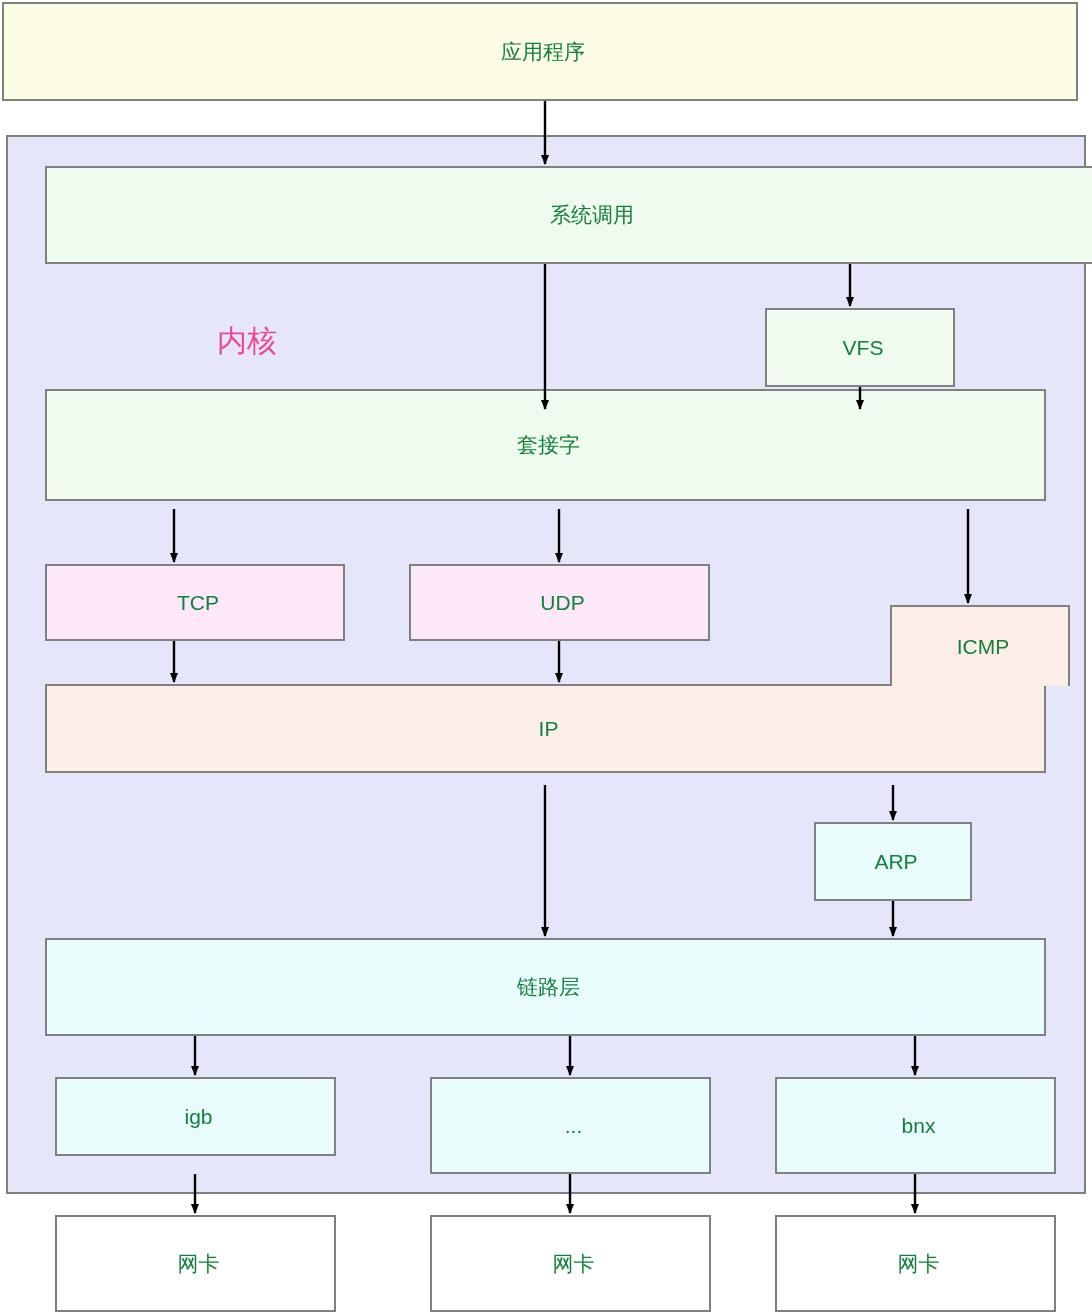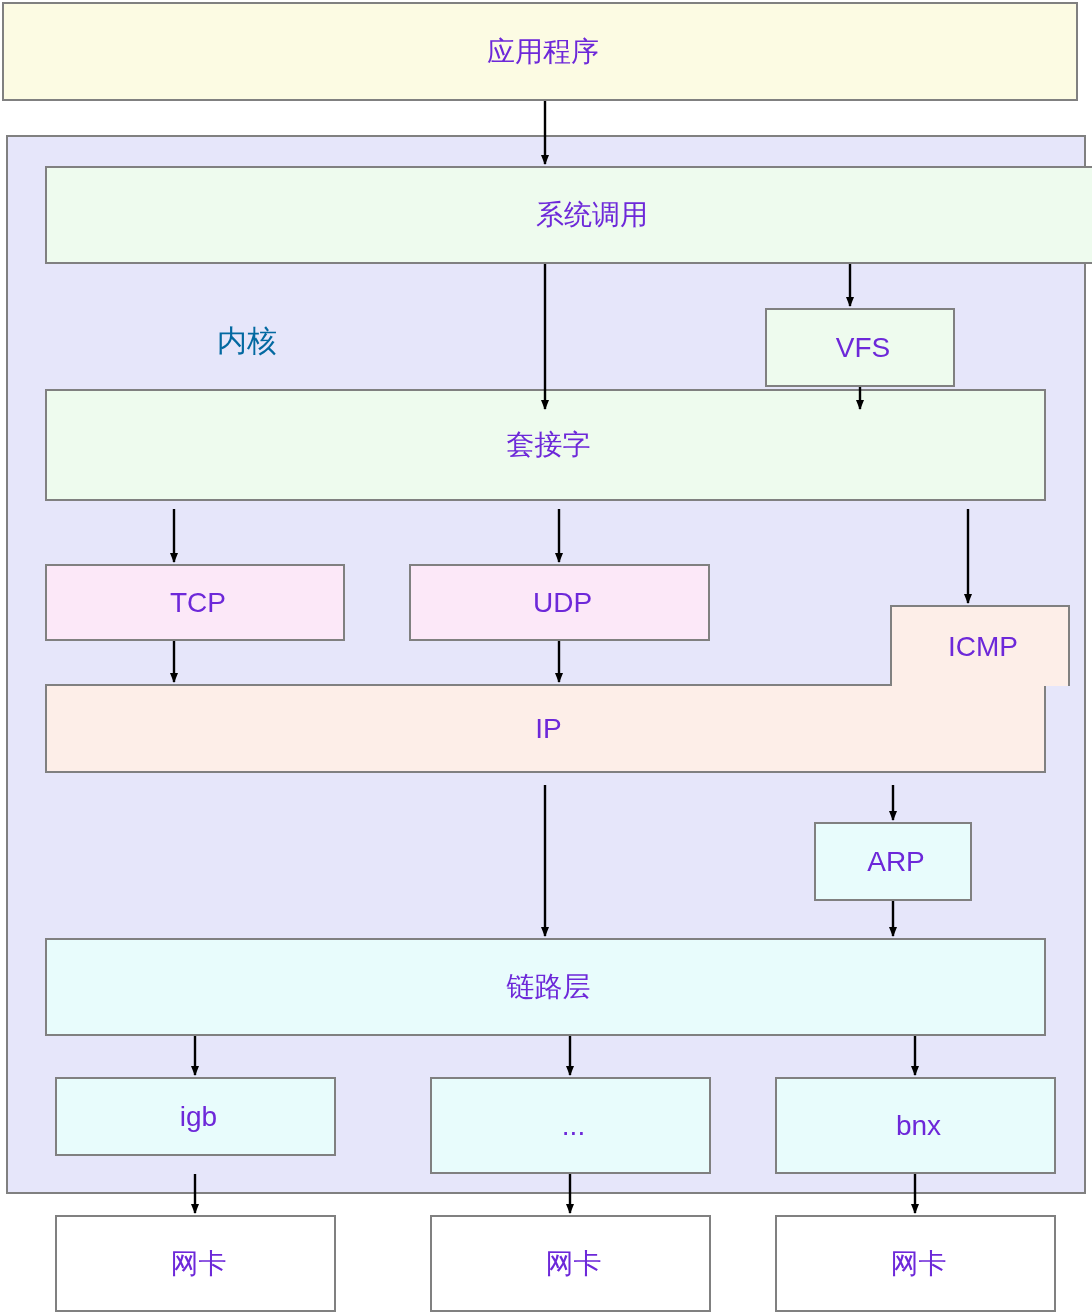--- a/index.html
+++ b/index.html
@@ -18,22 +18,22 @@
     background: #ffffff;
     overflow: hidden;
   }
   .node {
     position: absolute;
     box-sizing: border-box;
     border: 2px solid #808080;
     display: flex;
     align-items: center;
     justify-content: center;
-    color: #6d28d9;
-    font-size: 28px;
+    color: #15803d;
+    font-size: 21px;
     line-height: 1.2;
     text-align: center;
     white-space: nowrap;
     padding-left: 6px;
   }
   .node-label {
     pointer-events: none;
   }
   
   .fill-app     { background: #fcfbe3; }
@@ -43,21 +43,21 @@
   .fill-peach   { background: #fdeee8; }
   .fill-cyan    { background: #e8fcfc; }
   .fill-white   { background: #ffffff; }
 
   .kernel-container {
     justify-content: flex-start;
     align-items: flex-start;
   }
   .kernel-title {
     position: absolute;
-    color: #0369a1;
+    color: #ec4899;
     font-size: 30px;
     white-space: nowrap;
   }
   
   .node.icmp {
     border-bottom: none;
     z-index: 3;
   }
   .node.ip {
     z-index: 2;

